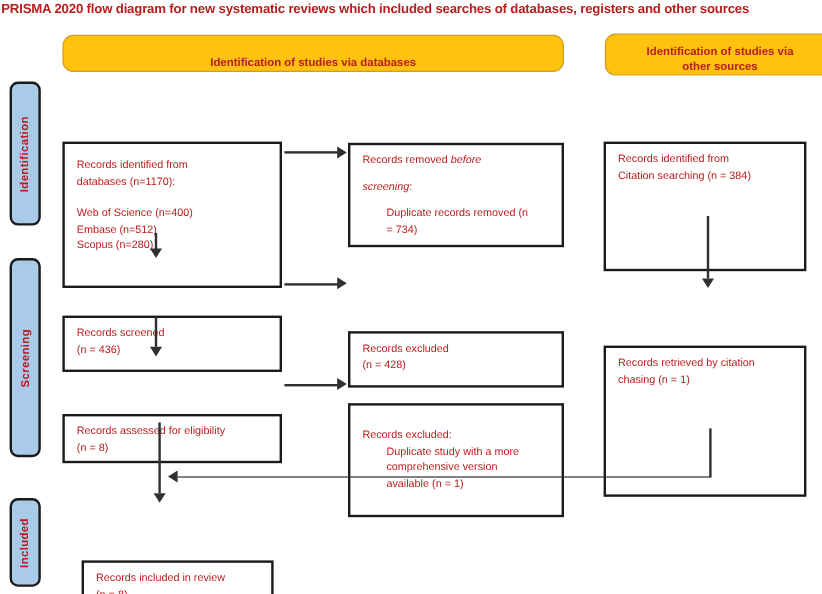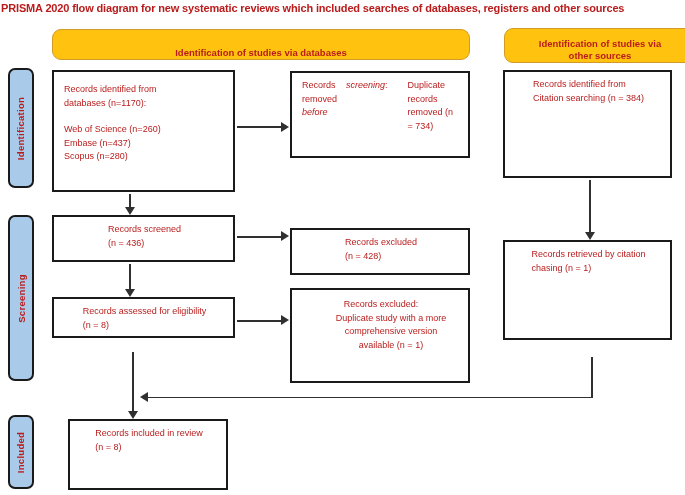--- a/index.html
+++ b/index.html
@@ -33,22 +33,23 @@
     display:flex;align-items:center;justify-content:center;box-sizing:border-box;
   }
   .stage span{
     transform:rotate(-90deg);white-space:nowrap;font-weight:700;
     font-size:9.5px;letter-spacing:0.3px;
   }
   .box{
     position:absolute;background:#fff;border:2px solid var(--box-border);
     box-sizing:border-box;font-size:9px;line-height:1.5;
     padding:6px 8px 6px 10px;
+    margin-top:48px;
   }
-  .vcenter{display:flex;flex-direction:row;justify-content:center;}
+  .vcenter{display:flex;flex-direction:column;justify-content:space-between;}
   .pre{white-space:pre-line;}
   .indent{padding-left:20px;}
   .line{position:absolute;background:var(--arrow);}
   .ah{position:absolute;width:0;height:0;}
   .ah-right{border-top:5px solid transparent;border-bottom:5px solid transparent;border-left:8px solid var(--arrow);}
   .ah-down{border-left:5px solid transparent;border-right:5px solid transparent;border-top:8px solid var(--arrow);}
   .ah-left{border-top:5px solid transparent;border-bottom:5px solid transparent;border-right:8px solid var(--arrow);}
 </style>
 </head>
 <body>
@@ -72,22 +73,22 @@
     <span>Screening</span>
   </div>
   <div class="stage" style="left:8px;top:415px;width:26px;height:74px;">
     <span>Included</span>
   </div>
 
   <div class="box" style="left:52px;top:70px;width:183px;height:122px;padding-top:11px;">
     <div class="pre">Records identified from
 databases (n=1170):</div>
     <div style="height:13px;"></div>
-    <div>Web of Science (n=260)</div>
-    <div>Embase (n=437)</div>
+    <div>Web of Science (n=400)</div>
+    <div>Embase (n=512)</div>
     <div>Scopus (n=280)</div>
   </div>
 
   <div class="box vcenter" style="left:290px;top:71px;width:180px;height:87px;">
     <div><span>Records removed </span><i>before</i></div>
     <div><i>screening</i><span>:</span></div>
     <div class="pre indent">Duplicate records removed (n
 = 734)</div>
   </div>
 
@@ -104,28 +105,28 @@
   <div class="box vcenter" style="left:290px;top:228px;width:180px;height:47px;">
     <div class="pre">Records excluded
 (n = 428)</div>
   </div>
 
   <div class="box vcenter" style="left:52px;top:297px;width:183px;height:41px;">
     <div class="pre">Records assessed for eligibility
 (n = 8)</div>
   </div>
 
-  <div class="box" style="left:290px;top:288px;width:180px;height:95px;padding-top:8px;text-align:center;">
+  <div class="box" style="left:290px;top:288px;width:180px;height:95px;padding-top:18px;">
     <div>Records excluded:</div>
     <div class="pre indent">Duplicate study with a more
 comprehensive version
 available (n = 1)</div>
   </div>
 
-  <div class="box vcenter" style="left:503px;top:240px;width:169px;height:100px;">
+  <div class="box vcenter" style="left:503px;top:240px;width:169px;height:126px;">
     <div class="pre">Records retrieved by citation
 chasing (n = 1)</div>
   </div>
 
   <div class="box vcenter" style="left:68px;top:419px;width:160px;height:71px;">
     <div class="pre">Records included in review
 (n = 8)</div>
   </div>
 
   <div class="line" style="left:237px;top:126px;width:45px;height:1.5px;"></div>

